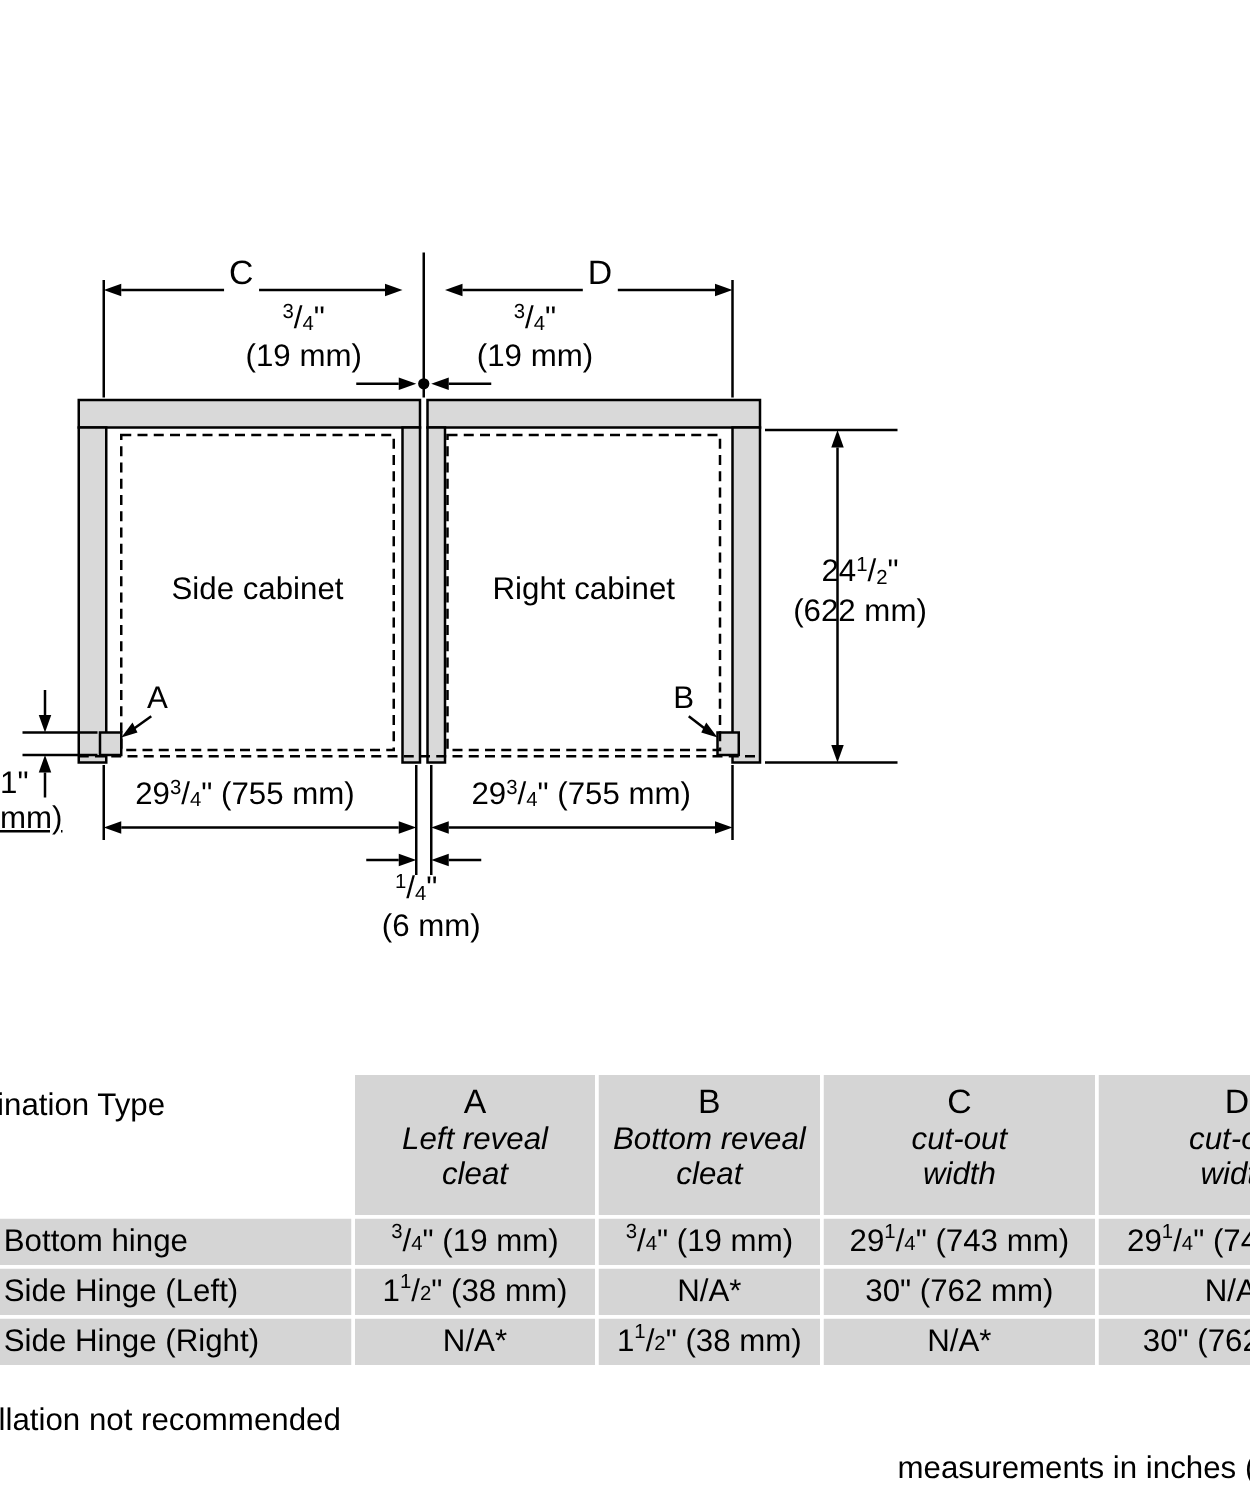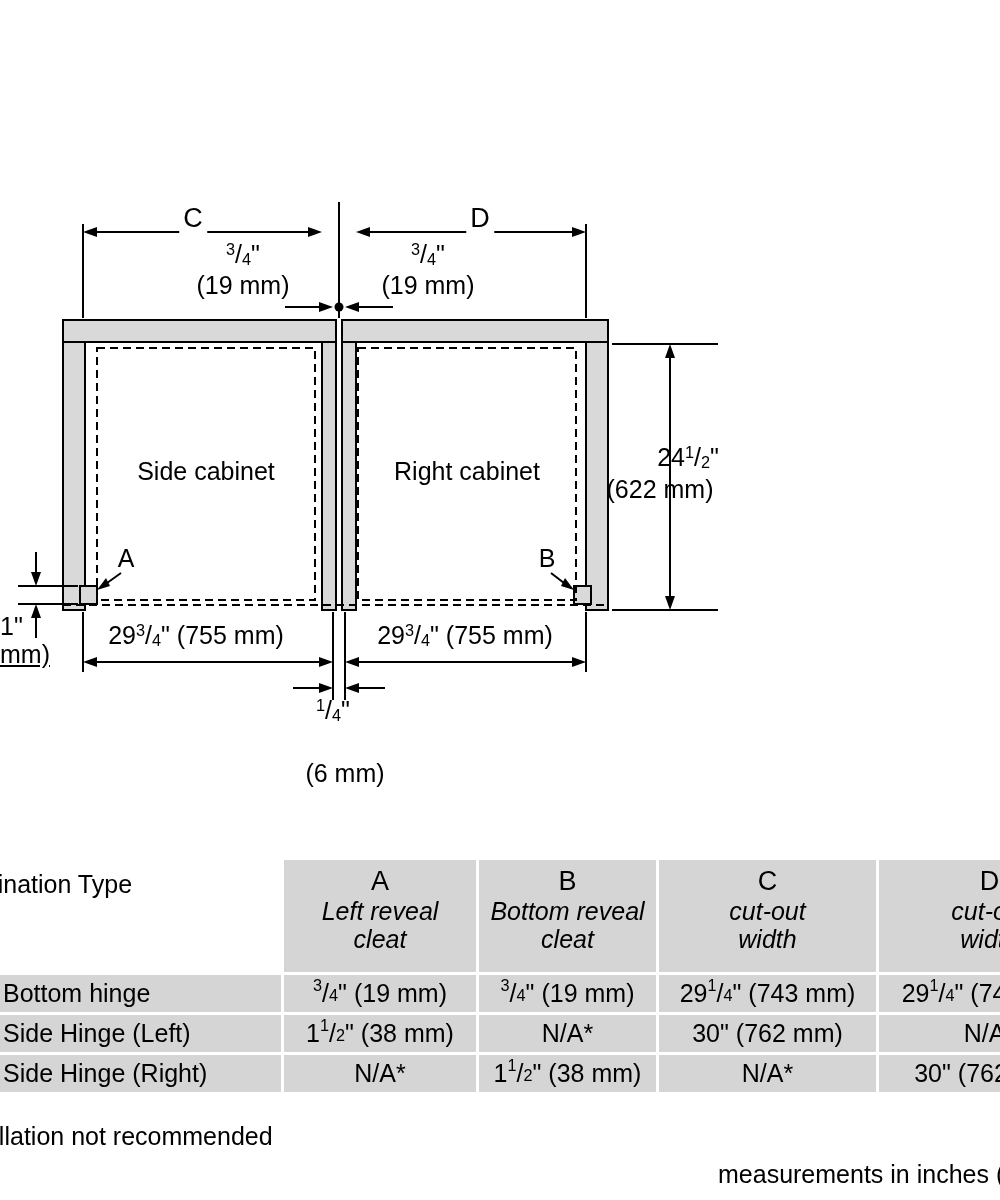--- a/index.html
+++ b/index.html
@@ -112,33 +112,33 @@
 
   <div class="dlabel ctr" style="left:243px;top:241px;"><sup>3</sup>/<sub>4</sub>"</div>
   <div class="dlabel ctr" style="left:243px;top:272px;">(19 mm)</div>
   <div class="dlabel ctr" style="left:428px;top:241px;"><sup>3</sup>/<sub>4</sub>"</div>
   <div class="dlabel ctr" style="left:428px;top:272px;">(19 mm)</div>
 
   <div class="dlabel ctr" style="left:206px;top:458px;">Side cabinet</div>
   <div class="dlabel ctr" style="left:467px;top:458px;">Right cabinet</div>
 
   <div class="dlabel ctr" style="left:688px;top:444px;">24<sup>1</sup>/<sub>2</sub>"</div>
-  <div class="dlabel ctr" style="left:660px;top:476px;text-align:right;">(622 mm)</div>
+  <div class="dlabel ctr" style="left:688px;top:476px;text-align:right;">(622 mm)</div>
 
   <div class="dlabel ctr" style="left:126px;top:545px;">A</div>
   <div class="dlabel ctr" style="left:547px;top:545px;">B</div>
 
   <div class="dlabel" style="left:0px;top:613px;">1"</div>
   <div class="dlabel" style="left:0px;top:641px;text-decoration:underline;">mm)</div>
 
   <div class="dlabel ctr" style="left:196px;top:622px;">29<sup>3</sup>/<sub>4</sub>" (755 mm)</div>
   <div class="dlabel ctr" style="left:465px;top:622px;">29<sup>3</sup>/<sub>4</sub>" (755 mm)</div>
 
   <div class="dlabel ctr" style="left:333px;top:697px;"><sup>1</sup>/<sub>4</sub>"</div>
-  <div class="dlabel ctr" style="left:345px;top:728px;margin-top:32px;">(6 mm)</div>
+  <div class="dlabel ctr" style="left:345px;top:728px;">(6 mm)</div>
 </div>
 
 <div class="comp-table">
   <div class="cell head-label">
     <span>Combination Type</span>
   </div>
   <div class="cell head">
     <div class="letter">A</div>
     <div class="desc">Left reveal</div>
     <div class="desc">cleat</div>

